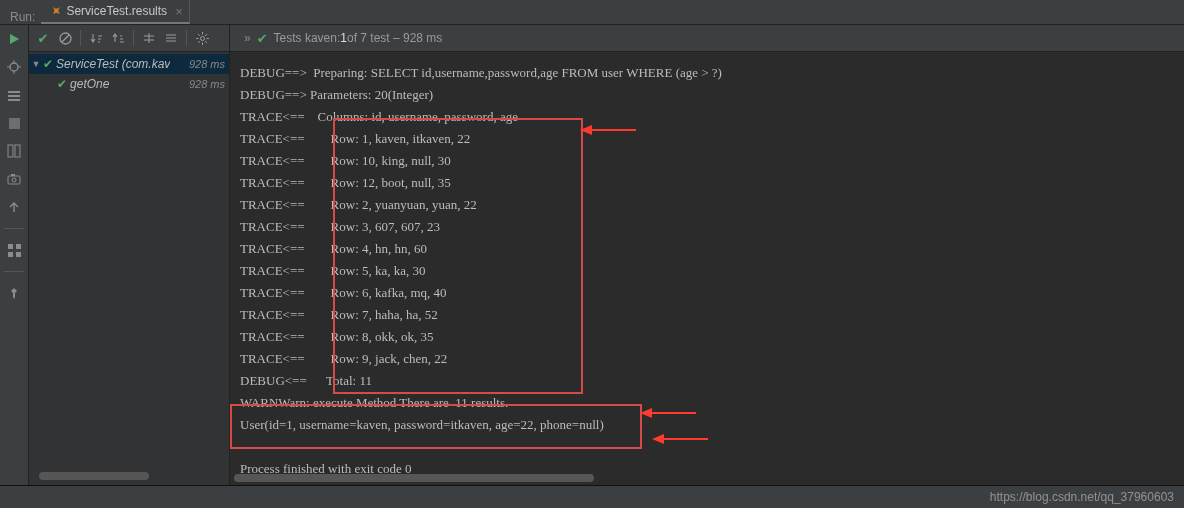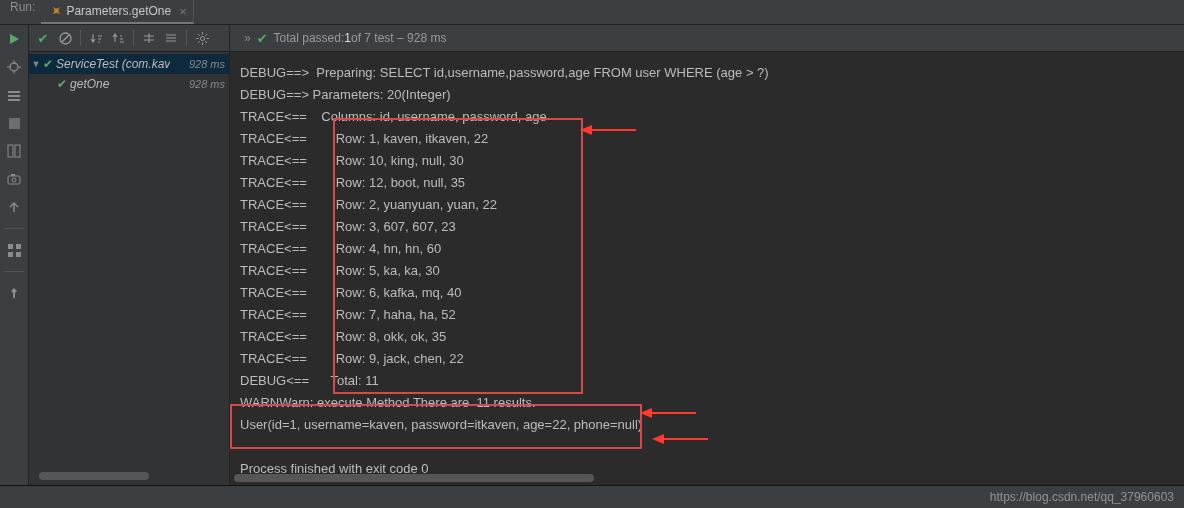--- a/index.html
+++ b/index.html
@@ -15,21 +15,21 @@
     --blue: #4a88c7;
     --orange: #c97f2a;
     --red-box: #d84a4a;
     --arrow: #ff3b30;
   }
   html,body{margin:0;padding:0;background:var(--bg);color:var(--text);
     font-family:"Segoe UI",Arial,sans-serif;font-size:12px;height:100%;}
   body{width:1184px;height:508px;overflow:hidden;position:relative;}
 
   .topbar{height:24px;background:var(--panel);border-bottom:1px solid #222;
-    display:flex;align-items:flex-start;padding-left:4px;}
+    display:flex;align-items:flex-end;padding-left:4px;}
   .topbar .run-label{color:var(--text-dim);padding:0 6px;}
   .tab{display:flex;align-items:center;height:22px;
     padding:0 6px 0 10px;color:var(--tab-fg);border-right:1px solid #555;
     position:relative;border-bottom:2px solid #777;}
   .tab .rot{display:inline-block;color:#c97f2a;margin-right:5px;font-weight:bold;
     transform:rotate(45deg);}
   .tab .close{margin-left:8px;color:#777;font-size:13px;}
 
   .main{display:flex;height:460px;}
   .gutter{width:28px;background:var(--panel);border-right:1px solid #222;
@@ -54,21 +54,21 @@
   .tree-row .lbl{color:var(--text);overflow:hidden;text-overflow:ellipsis;font-style:italic;}
   .tree-row .tm{margin-left:auto;color:#888;font-size:11px;font-style:italic;}
 
   .content{flex:1;display:flex;flex-direction:column;background:#2b2b2b;overflow:hidden;}
   .statusbar{height:26px;background:var(--panel);border-bottom:1px solid #222;
     display:flex;align-items:center;padding-left:8px;color:#9a9a9a;font-size:12px;}
   .statusbar .af{color:#888;margin:0 6px;}
   .statusbar .chk{color:var(--green);font-size:13px;margin-right:6px;}
 
   .console{flex:1;padding:10px 0 0 0;
-    font-family:Liberation Sans, sans-serif;font-size:13px;line-height:22px;
+    font-family:Liberation Serif, serif;font-size:13px;line-height:22px;
     color:#bcbcbc;position:relative;white-space:pre;}
   .console .ln{padding-left:10px;}
 
   .hscroll{position:absolute;bottom:2px;left:0;height:10px;width:100%;}
   .hscroll .thumb{position:absolute;height:8px;top:1px;background:#565656;border-radius:4px;}
 
   .redbox{position:absolute;border:2px solid var(--red-box);pointer-events:none;}
   .arrow{position:absolute;pointer-events:none;}
   .arrow svg{display:block;}
 
@@ -78,21 +78,21 @@
   .watermark{position:absolute;right:10px;bottom:4px;color:rgba(255,255,255,0.42);
     font-size:12px;pointer-events:none;font-family:"Segoe UI",Arial,sans-serif;}
 </style>
 </head>
 <body>
 
 <div class="topbar">
   <span class="run-label">Run:</span>
   <div class="tab">
     <span class="rot">✦</span>
-    <span>Parameters.getOne</span>
+    <span>ServiceTest.results</span>
     <span class="close">×</span>
   </div>
 </div>
 
 <div class="main">
 
   <div class="gutter">
     <div class="ico" style="color:#59a869">
       <svg width="12" height="12" viewBox="0 0 12 12">
           <path d="M2 1 L11 6 L2 11 Z" fill="#59a869"></path>
@@ -208,21 +208,21 @@
     </div>
     <div class="hscroll" style="position:relative;height:12px;">
       <div class="thumb" style="left:10px;width:110px"></div>
     </div>
   </div>
 
   <div class="content">
     <div class="statusbar">
       <span class="af">»</span>
       <span class="chk">✔</span>
-      <span>Total passed: </span>
+      <span>Tests kaven: </span>
       <span style="color:#ddd">1</span>
       <span> of 7 test – 928 ms</span>
     </div>
 
     <div class="console" id="console"><div class="ln">DEBUG==&gt;  Preparing: SELECT id,username,password,age FROM user WHERE (age &gt; ?) </div><div class="ln">DEBUG==&gt; Parameters: 20(Integer)</div><div class="ln">TRACE&lt;==    Columns: id, username, password, age</div><div class="ln">TRACE&lt;==        Row: 1, kaven, itkaven, 22</div><div class="ln">TRACE&lt;==        Row: 10, king, null, 30</div><div class="ln">TRACE&lt;==        Row: 12, boot, null, 35</div><div class="ln">TRACE&lt;==        Row: 2, yuanyuan, yuan, 22</div><div class="ln">TRACE&lt;==        Row: 3, 607, 607, 23</div><div class="ln">TRACE&lt;==        Row: 4, hn, hn, 60</div><div class="ln">TRACE&lt;==        Row: 5, ka, ka, 30</div><div class="ln">TRACE&lt;==        Row: 6, kafka, mq, 40</div><div class="ln">TRACE&lt;==        Row: 7, haha, ha, 52</div><div class="ln">TRACE&lt;==        Row: 8, okk, ok, 35</div><div class="ln">TRACE&lt;==        Row: 9, jack, chen, 22</div><div class="ln">DEBUG&lt;==      Total: 11</div><div class="ln">WARNWarn: execute Method There are  11 results.</div><div class="ln">User(id=1, username=kaven, password=itkaven, age=22, phone=null)</div><div class="ln">&nbsp;</div><div class="ln">Process finished with exit code 0</div><div class="hscroll"><div class="thumb" style="left:4px;width:360px"></div></div></div>
   </div>
 </div>
 
 <div class="redbox" style="left:333px;top:118px;width:246px;height:272px;"></div>
 <div class="redbox" style="left:230px;top:404px;width:408px;height:41px;"></div>

